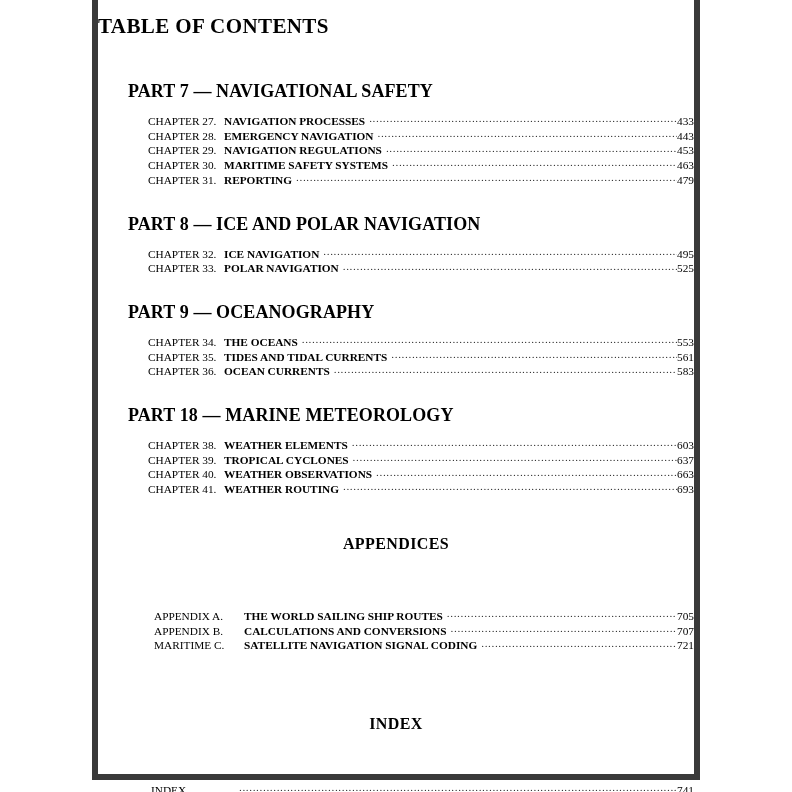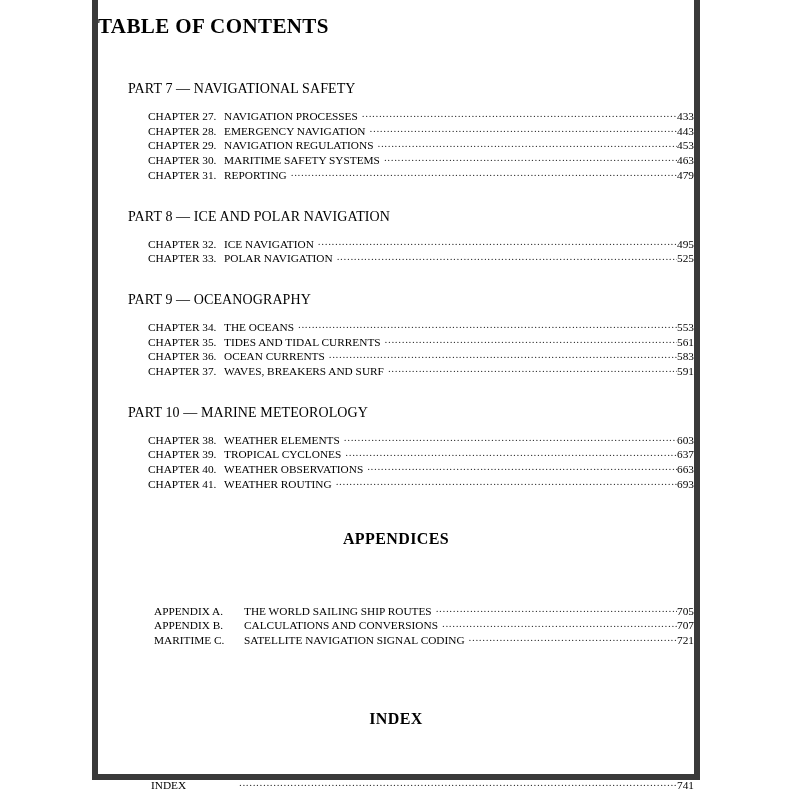--- a/index.html
+++ b/index.html
@@ -46,22 +46,22 @@
   }
   .section-title {
     text-align: center;
     font-weight: bold;
     font-size: 16px;
     letter-spacing: 0.4px;
     margin: 0;
     padding: 0;
   }
   .part-heading {
-    font-weight: normal;
-    font-size: 14px;
+    font-weight: bold;
+    font-size: 18px;
     letter-spacing: 0.1px;
     margin: 0;
     padding: 0 14px 0 30px;
     white-space: nowrap;
   }
 
   
   .entry {
     display: flex;
     align-items: baseline;
@@ -69,20 +69,21 @@
     line-height: 14.7px;
     white-space: nowrap;
     padding-left: 50px;
   }
   .entry .label {
     flex: 0 0 auto;
   }
   .entry .title {
     flex: 0 0 auto;
     padding-right: 4px;
+    font-weight: bold;
   }
   .entry .leader {
     flex: 1 1 auto;
     overflow: hidden;
     height: 11px;
     position: relative;
     margin: 0 0 0 0;
   }
   .entry .leader::before {
     content: "........................................................................"
@@ -189,28 +190,22 @@
           <span class="title">TIDES AND TIDAL CURRENTS</span>
           <span class="leader"></span>
           <span class="page">561</span>
         </div>
         <div class="entry chapter-entry">
           <span class="label">CHAPTER 36.</span>
           <span class="title">OCEAN CURRENTS</span>
           <span class="leader"></span>
           <span class="page">583</span>
         </div>
-        <div class="entry chapter-entry">
-          <span class="label">CHAPTER 37.</span>
-          <span class="title">WAVES, BREAKERS AND SURF</span>
-          <span class="leader"></span>
-          <span class="page">591</span>
-        </div>
         <div class="gap-list-to-part"></div>
-        <div class="part-heading">PART 10 — MARINE METEOROLOGY</div>
+        <div class="part-heading">PART 18 — MARINE METEOROLOGY</div>
         <div class="gap-part-to-list"></div>
         <div class="entry chapter-entry">
           <span class="label">CHAPTER 38.</span>
           <span class="title">WEATHER ELEMENTS</span>
           <span class="leader"></span>
           <span class="page">603</span>
         </div>
         <div class="entry chapter-entry">
           <span class="label">CHAPTER 39.</span>
           <span class="title">TROPICAL CYCLONES</span>

